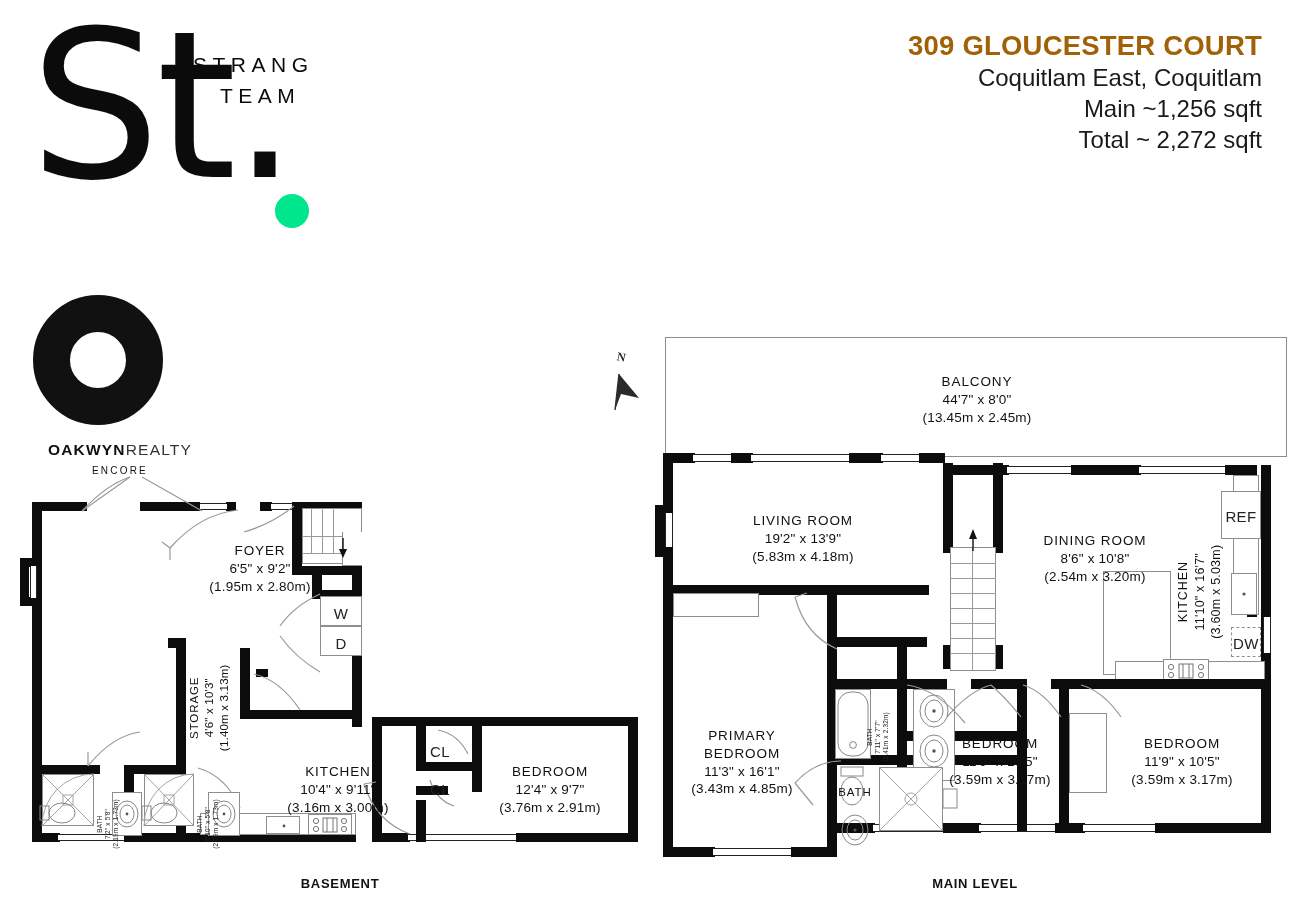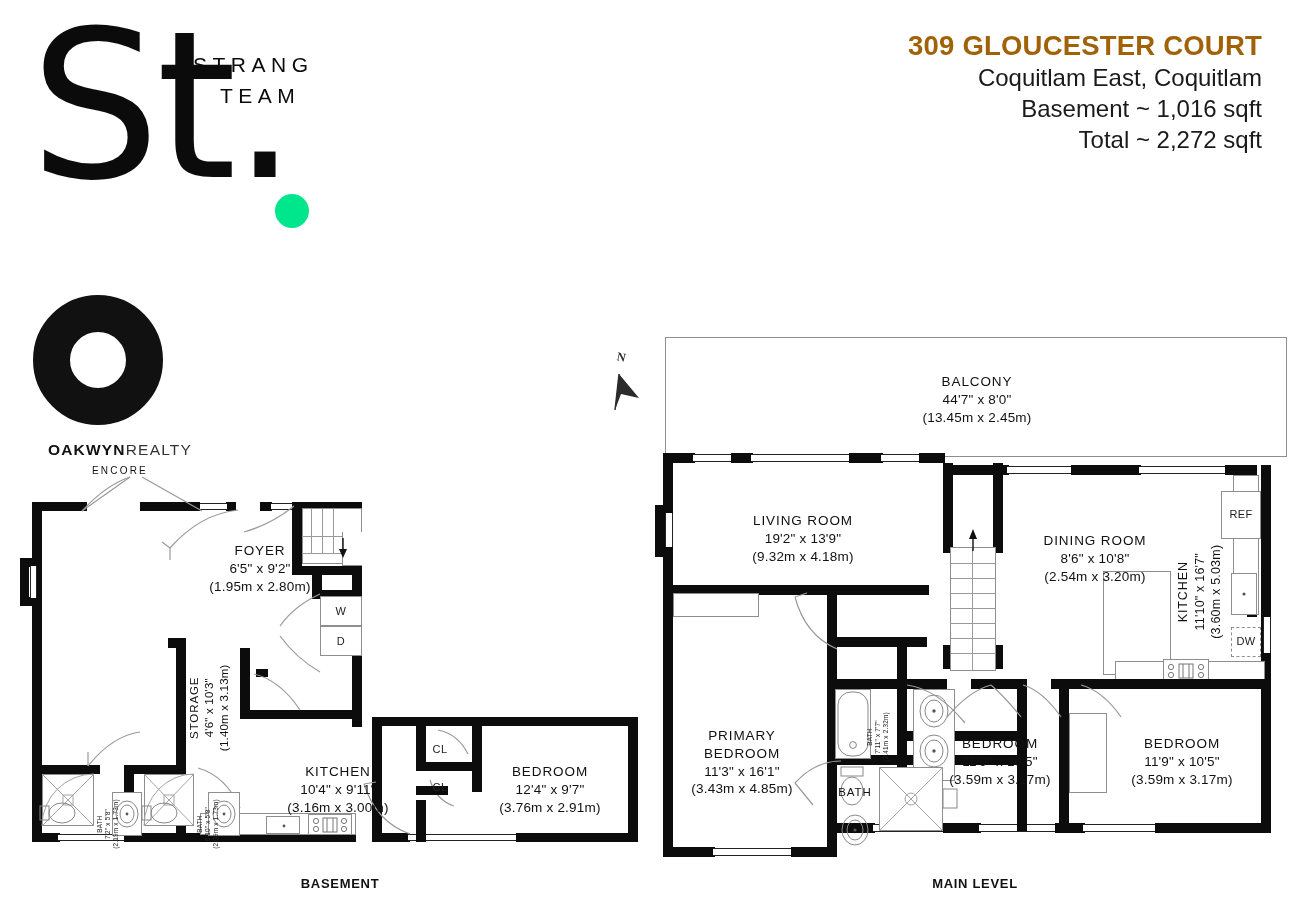--- a/index.html
+++ b/index.html
@@ -102,21 +102,21 @@
 
   .rlabel {
     position: absolute;
     text-align: center;
     color: #111;
     line-height: 1.32;
     white-space: nowrap;
   }
   .rname { font-size: 13.5px; letter-spacing: 0.9px; }
   .rdim  { font-size: 13.5px; letter-spacing: 0.2px; }
-  .small-lab { font-size: 11px; letter-spacing: 0.4px; color:#222; }
+  .small-lab { font-size: 15px; letter-spacing: 0.4px; color:#222; }
   .tiny-lab  { font-size: 6.4px; letter-spacing: 0.2px; color:#222; line-height:1.25;}
   .rot90 { transform: rotate(-90deg); transform-origin: center center; }
   svg.doorswing { position: absolute; overflow: visible; }
   svg.fixture { position: absolute; overflow: visible; }
 
   #north { position: absolute; left: 603px; top: 352px; width: 46px; height: 62px; }
   #north-n { position:absolute; left:14px; top:-2px; font-size:12px; font-weight:700; color:#2b2b2b;
              font-family:"Liberation Serif", serif; transform: rotate(12deg); }
 </style>
 </head>
@@ -133,21 +133,21 @@
 
   <div id="oakwyn-block">
     <div id="oakwyn-ring"></div>
     <div id="oakwyn-name"><span class="bold">OAKWYN</span><span class="light">REALTY</span></div>
     <div id="oakwyn-sub">ENCORE</div>
   </div>
 
   <div id="header-block">
     <div id="addr-title">309 GLOUCESTER COURT</div>
     <div class="addr-line">Coquitlam East, Coquitlam</div>
-    <div class="addr-line">Basement ~ 1,016 sqft</div>
+    <div class="addr-line">Main ~1,256 sqft</div>
     <div class="addr-line">Total ~ 2,272 sqft</div>
   </div>
 
   <div id="north">
     <div id="north-n">N</div>
     <svg width="46" height="62" viewBox="0 0 46 62">
       <path d="M12 58 L16 22 L36 46 L18 42 Z" fill="#2b2b2b"></path>
       <path d="M12 58 L16 22 L14 44 Z" fill="#ffffff" stroke="#2b2b2b" stroke-width="1.4"></path>
     </svg>
   </div>
@@ -513,21 +513,21 @@
 
     <div class="rlabel" style="left:230px; top:38px; width:184px;">
       <div class="rname">BALCONY</div>
       <div class="rdim">44'7" x 8'0"</div>
       <div class="rdim">(13.45m x 2.45m)</div>
     </div>
 
     <div class="rlabel" style="left:56px; top:177px; width:184px;">
       <div class="rname">LIVING ROOM</div>
       <div class="rdim">19'2" x 13'9"</div>
-      <div class="rdim">(9.32m x 4.18m)</div>
+      <div class="rdim">(5.83m x 4.18m)</div>
     </div>
 
     <div class="rlabel" style="left:350px; top:197px; width:180px;">
       <div class="rname">DINING ROOM</div>
       <div class="rdim">8'6" x 10'8"</div>
       <div class="rdim">(2.54m x 3.20m)</div>
     </div>
 
     <div class="rlabel rot90" style="left:460px; top:232px; width:170px;">
       <div class="rname" style="font-size:12.5px;">KITCHEN</div>

